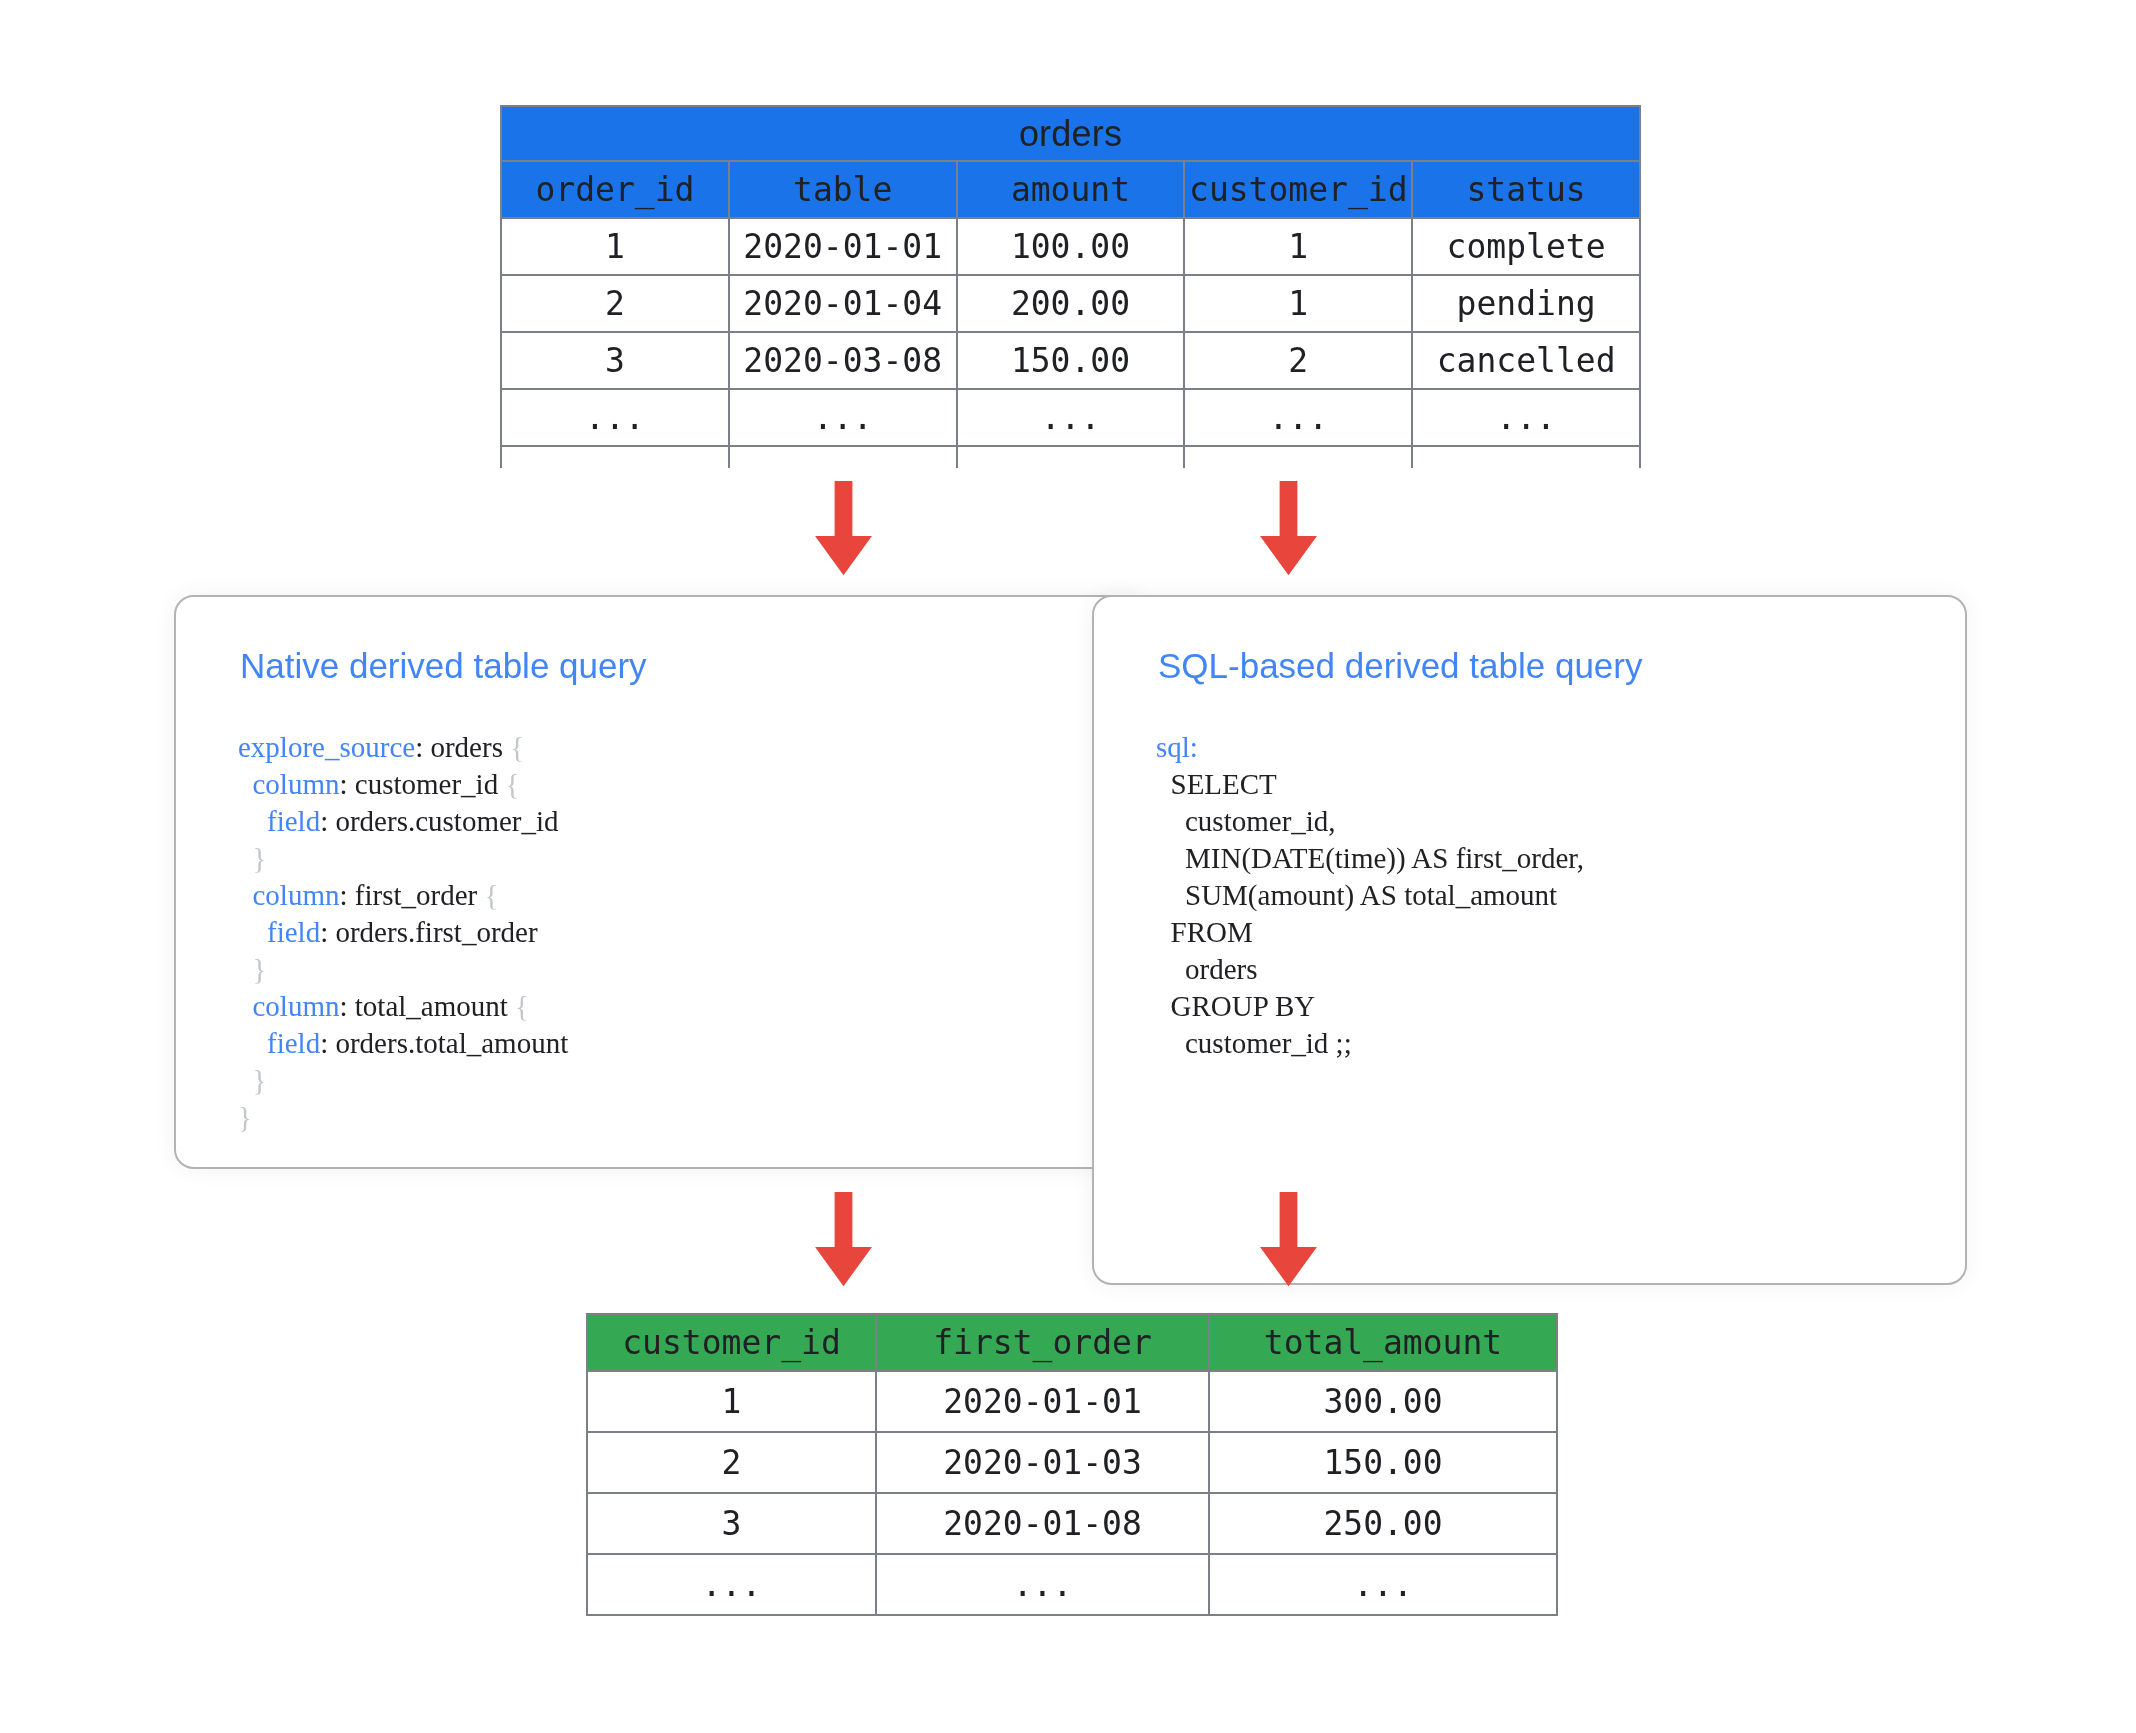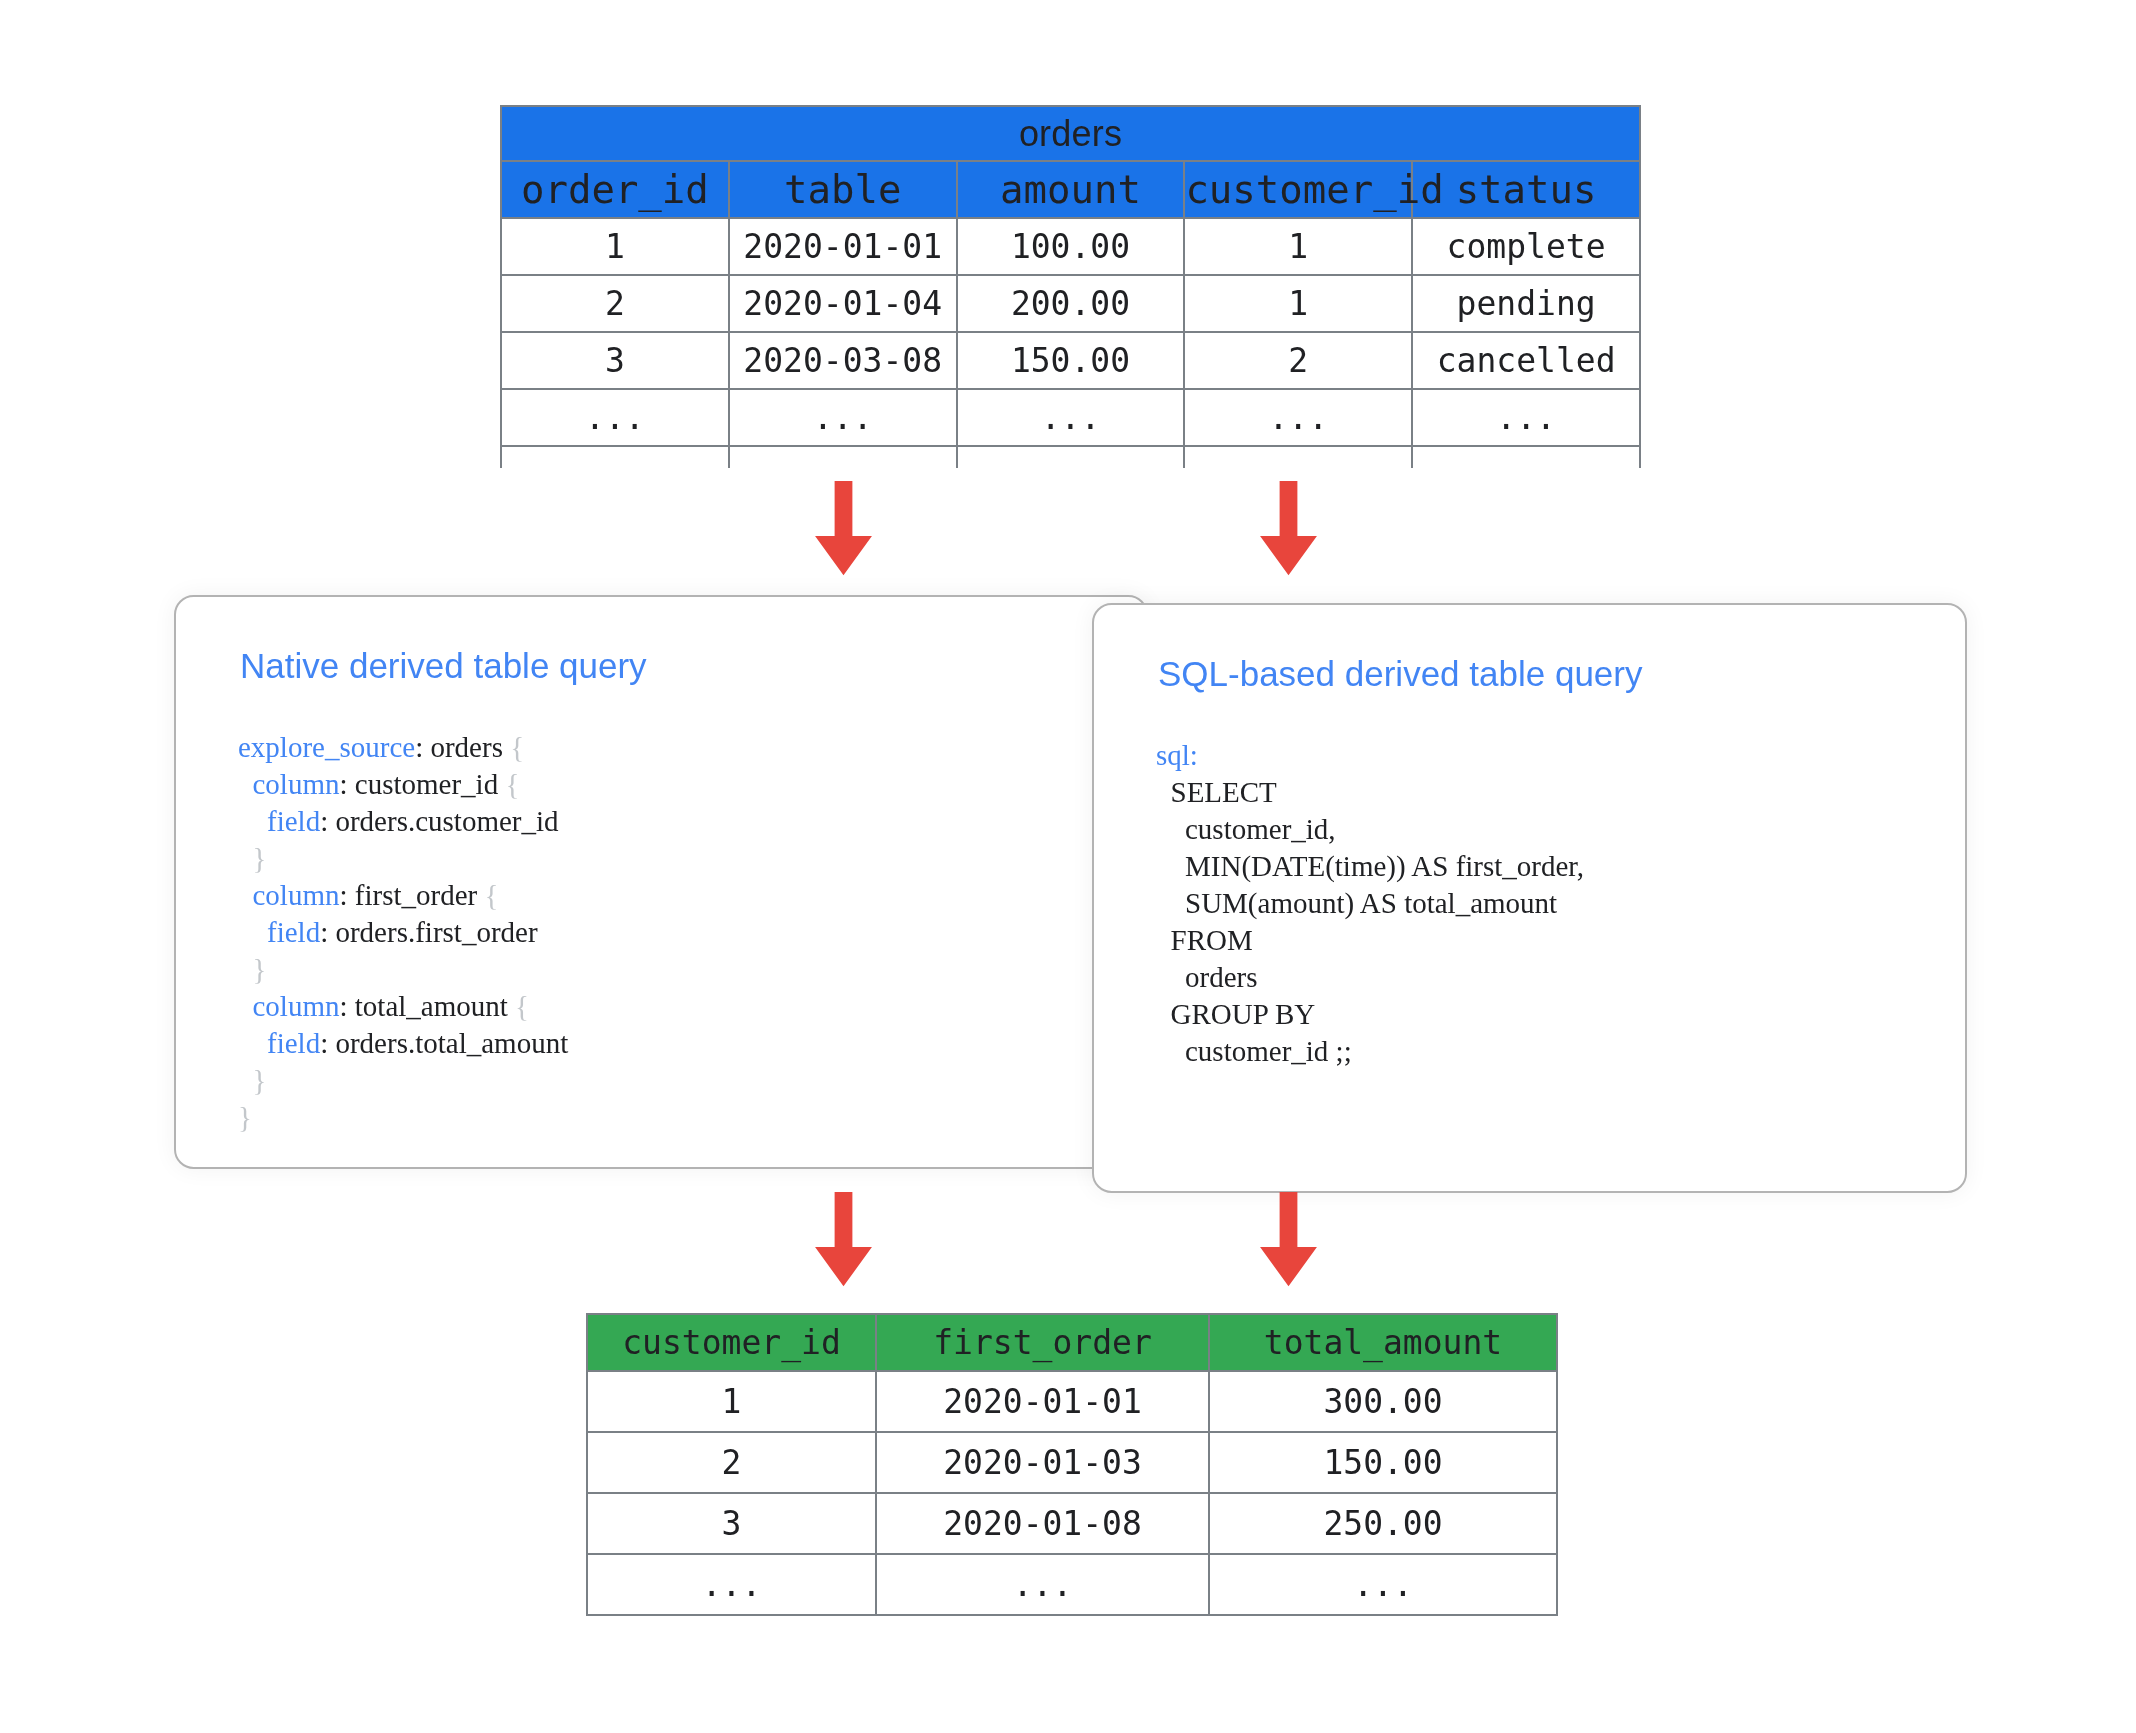--- a/index.html
+++ b/index.html
@@ -47,21 +47,21 @@
     top: 105px;
     width: 1141px;
   }
   #orders-table .tbl-title {
     background: #1a73e8;
     font-size: 36px;
     height: 53px;
   }
   #orders-table .col-head {
     background: #1a73e8;
-    font-size: 39px;
+    font-size: 33px;
     height: 55px;
   }
   #orders-table td.cell {
     font-size: 33px;
     height: 55px;
   }
   #orders-table tr.clipped-row td {
     height: 21.4px;
     border-bottom: none;
   }
@@ -90,21 +90,21 @@
   
   .panel {
     position: absolute;
     background: #ffffff;
     border: 2.7px solid #b3b3b3;
     border-radius: 19.6px;
     box-sizing: border-box;
     box-shadow: 0 0 23px rgba(0,0,0,0.055);
   }
   #panel-native { left: 174px; top: 595px; width: 974px; height: 574px; }
-  #panel-sql    { left: 1092px; top: 595px; width: 875px; height: 590px; margin-top: 8px; }
+  #panel-sql    { left: 1092px; top: 595px; width: 875px; height: 690px; }
 
   .panel-title {
     position: absolute;
     left: 64px;
     top: 49px;
     font-family: "Liberation Sans", sans-serif;
     font-size: 35px;
     color: #4285f4;
     white-space: nowrap;
   }

